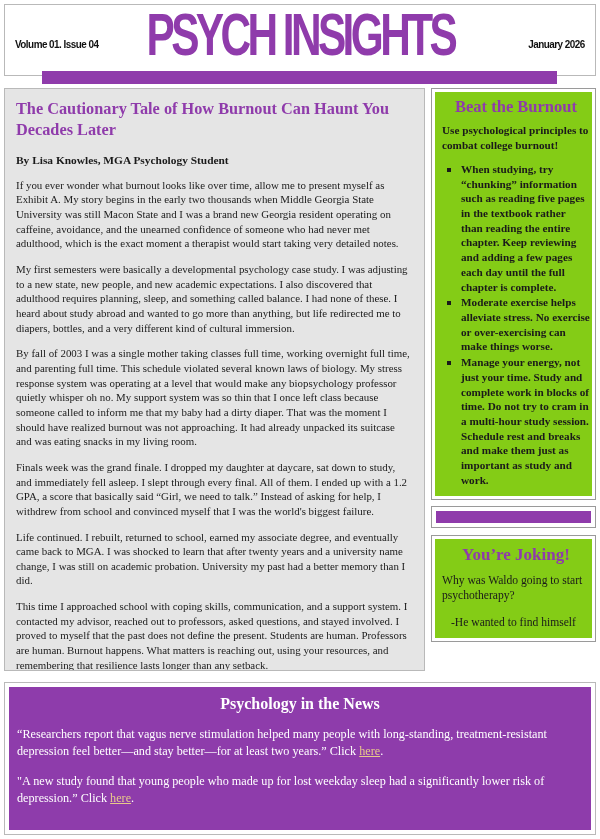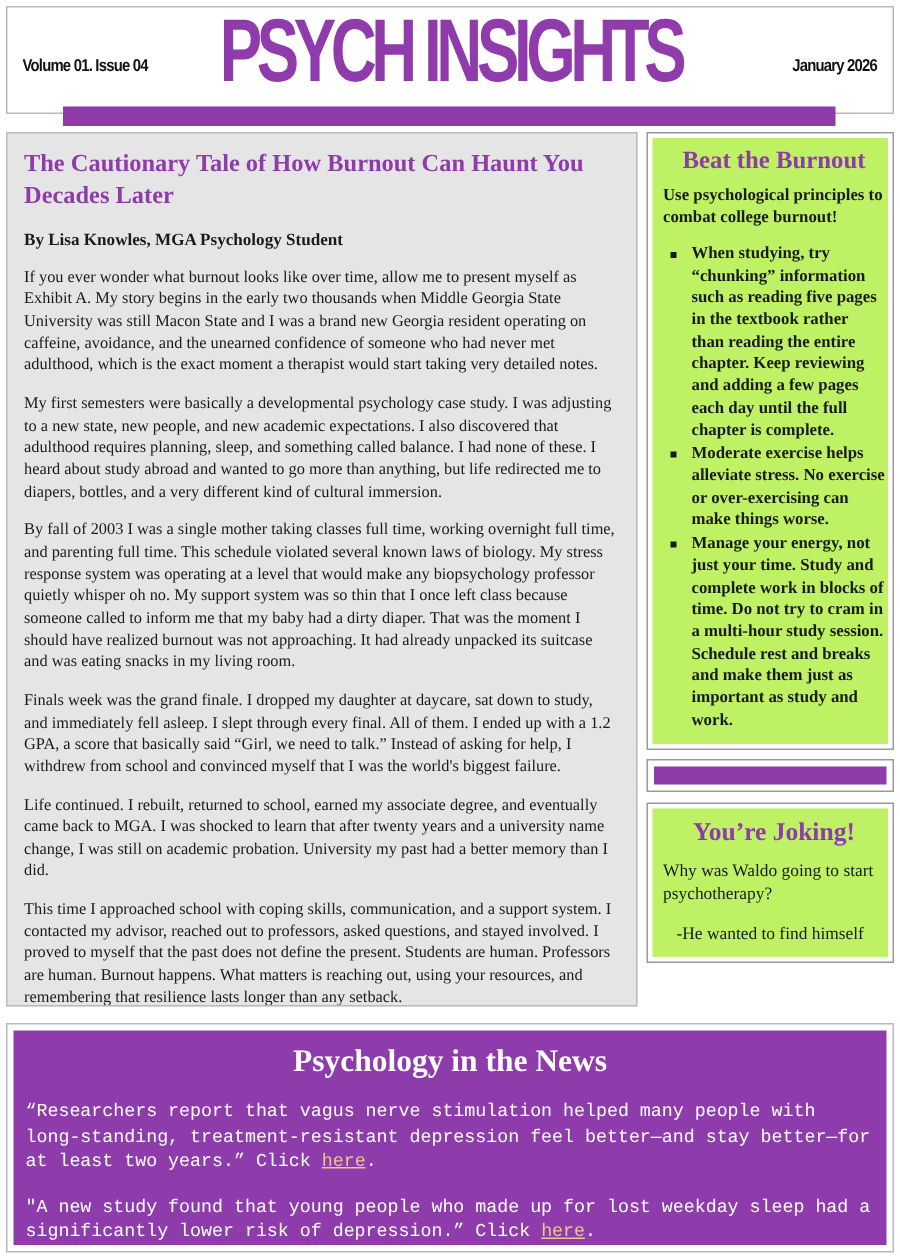--- a/index.html
+++ b/index.html
@@ -136,21 +136,21 @@
     top: 88px;
     width: 165px;
   }
   .box {
     box-sizing: border-box;
     border: 1px solid #9a9a9a;
     background: #ffffff;
     padding: 3px;
   }
   .box-inner {
-    background: #bef264;
+    background: #84cc16;
     padding: 5px 2px 7px 7px;
   }
   .sidebar-title {
     font-family: "Liberation Serif", serif;
     font-size: 16.5px;
     font-weight: 700;
     color: #8f3bab;
     text-align: center;
     margin: 1px 0 7px 0;
     line-height: 1.12;
@@ -241,28 +241,28 @@
   }
   .news-inner {
     background: #8e3cab;
     width: 100%;
     height: 100%;
     box-sizing: border-box;
     padding: 6px 8px 8px 8px;
   }
   .news-title {
     font-family: "Liberation Serif", serif;
-    font-size: 21px;
+    font-size: 16px;
     font-weight: 700;
     color: #ffffff;
     text-align: center;
     margin: 2px 0 13px 0;
   }
   .news-item {
-    font-family: Liberation Mono, monospace;
+    font-family: Liberation Serif, serif;
     font-size: 12.2px;
     line-height: 1.36;
     color: #ffffff;
     margin: 0 0 14px 0;
   }
   .news-item:last-child { margin-bottom: 0; }
   .news-link {
     color: #e8c98a;
     text-decoration: underline;
     cursor: pointer;

